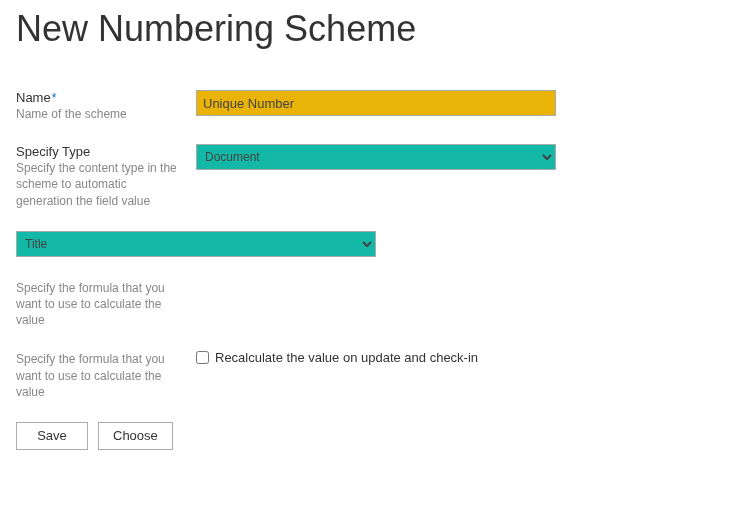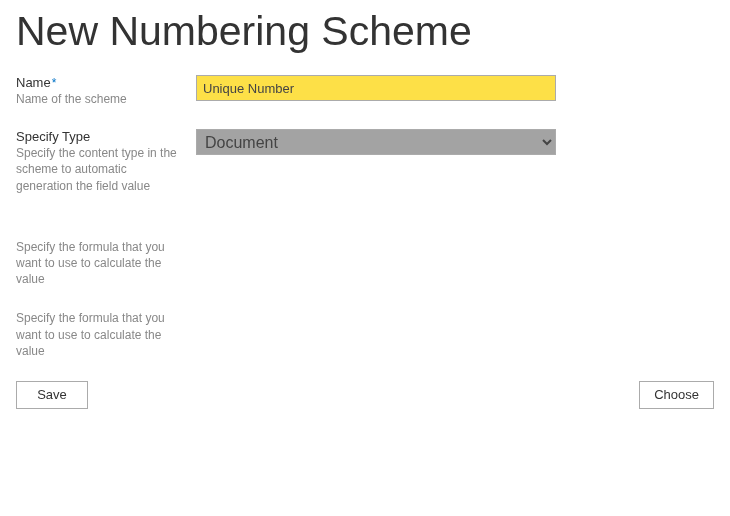--- a/index.html
+++ b/index.html
@@ -9,24 +9,24 @@
     }
     body {
       font-family: "Segoe UI", "Segoe UI Light", Arial, sans-serif;
       font-size: 13px;
       color: #333;
       background: #fff;
       width: 730px;
       padding: 8px 16px 16px 16px;
     }
     .page-title {
-      font-size: 41px;
+      font-size: 36px;
       font-weight: 300;
       color: #333;
-      margin-bottom: 20px;
+      margin-bottom: 40px;
     }
     .form-row {
       display: flex;
       align-items: flex-start;
       margin-bottom: 22px;
       margin-top: 8px;
     }
     .label-col {
       width: 180px;
       flex-shrink: 0;
@@ -53,49 +53,49 @@
       max-width: 360px;
     }
     .text-input {
       width: 100%;
       height: 26px;
       border: 1px solid #ababab;
       padding: 3px 6px;
       font-size: 13px;
       font-family: inherit;
       color: #444;
-      background: #fde047;
+      background: #eab308;
     }
     .select-input {
       width: 100%;
       height: 26px;
       border: 1px solid #ababab;
       padding: 2px 4px;
-      font-size: 16px;
+      font-size: 12px;
       font-family: inherit;
       color: #444;
-      background: #a3a3a3;
+      background: #14b8a6;
     }
     .checkbox-row {
       display: flex;
       align-items: center;
       gap: 6px;
     }
     .checkbox-input {
       width: 13px;
       height: 13px;
       margin: 0;
     }
     .checkbox-label {
       font-size: 13px;
       color: #333;
     }
     .button-row {
       display: flex;
-      justify-content: space-between;
+      justify-content: flex-start;
       gap: 10px;
       margin-top: 8px;
     }
     .btn {
       min-width: 72px;
       height: 28px;
       padding: 0 14px;
       border: 1px solid #ababab;
       background: #fff;
       font-size: 13px;
@@ -129,30 +129,41 @@
     <div class="field-description">Specify the content type in the scheme to automatic generation the field value</div>
   </div>
   <div class="input-col">
     <select class="select-input">
       <option>Document</option>
     </select>
   </div>
 </div>
 
 <div class="form-row">
+  <div class="input-col">
+    <select class="select-input">
+      <option>Title</option>
+    </select>
+  </div>
 </div>
 
 <div class="form-row">
   <div class="label-col">
     <div class="field-description">Specify the formula that you want to use to calculate the value</div>
   </div>
 </div>
 
 <div class="form-row">
   <div class="label-col">
     <div class="field-description">Specify the formula that you want to use to calculate the value</div>
   </div>
+  <div class="input-col">
+    <div class="checkbox-row">
+      <input type="checkbox" class="checkbox-input" style="">
+      <span class="checkbox-label">Recalculate the value on update and check-in</span>
+    </div>
+  </div>
 </div>
 
 <div class="button-row">
   <button class="btn">Save</button>
   <button class="btn">Choose</button>
 </div>
 
 </body></html>

